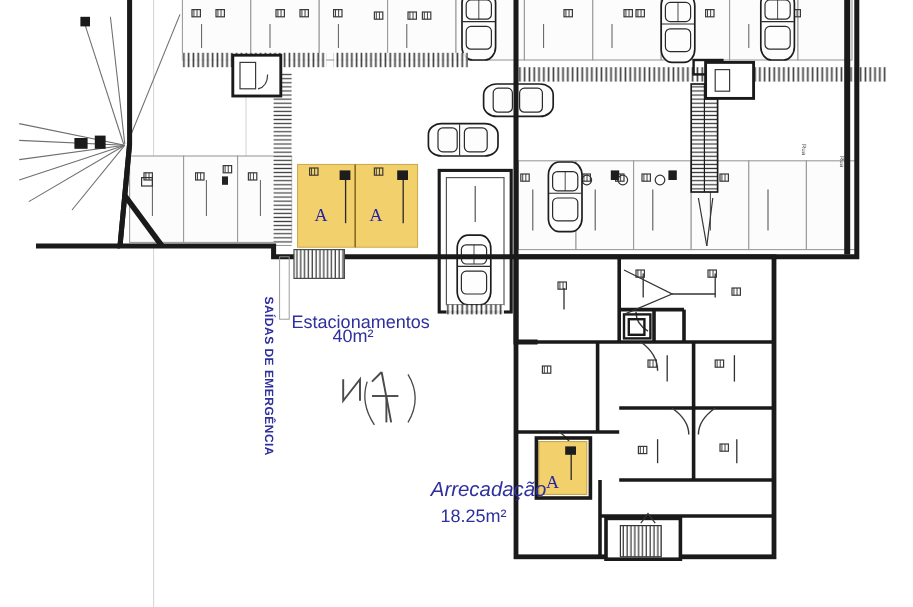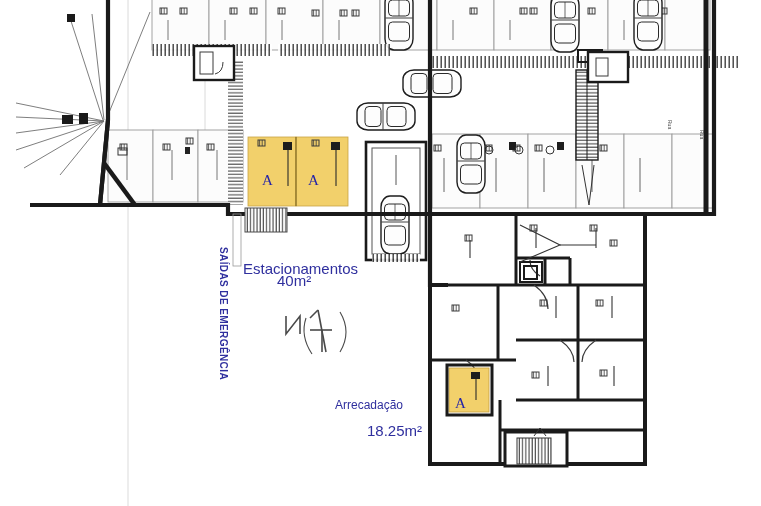--- a/index.html
+++ b/index.html
@@ -11,21 +11,21 @@
   #plan{position:absolute;left:0;top:0;width:761px;height:506px;}
   .lbl{
     position:absolute;
     color:#2f2f9e;
     font-family:"Liberation Sans", sans-serif;
     white-space:nowrap;
     user-select:none;
   }
   #lbl-estac{left:243px;top:260px;font-size:15px;}
   #lbl-estac-area{left:277px;top:272px;font-size:15px;}
-  #lbl-arrec{left:335px;top:398px;font-size:12px;}
+  #lbl-arrec{left:359px;top:398px;font-size:17px;font-style:italic;}
   #lbl-arrec-area{left:367px;top:422px;font-size:15px;}
   #lbl-saidas{
     left:216px;top:247px;font-size:10px;font-weight:bold;
     letter-spacing:0.4px;
     transform-origin:left top;
     transform:rotate(90deg) translate(0px,-13px);
   }
   .zoneA{
     position:absolute;color:#2323a8;font-size:15px;
     font-family:"Liberation Serif", serif;

